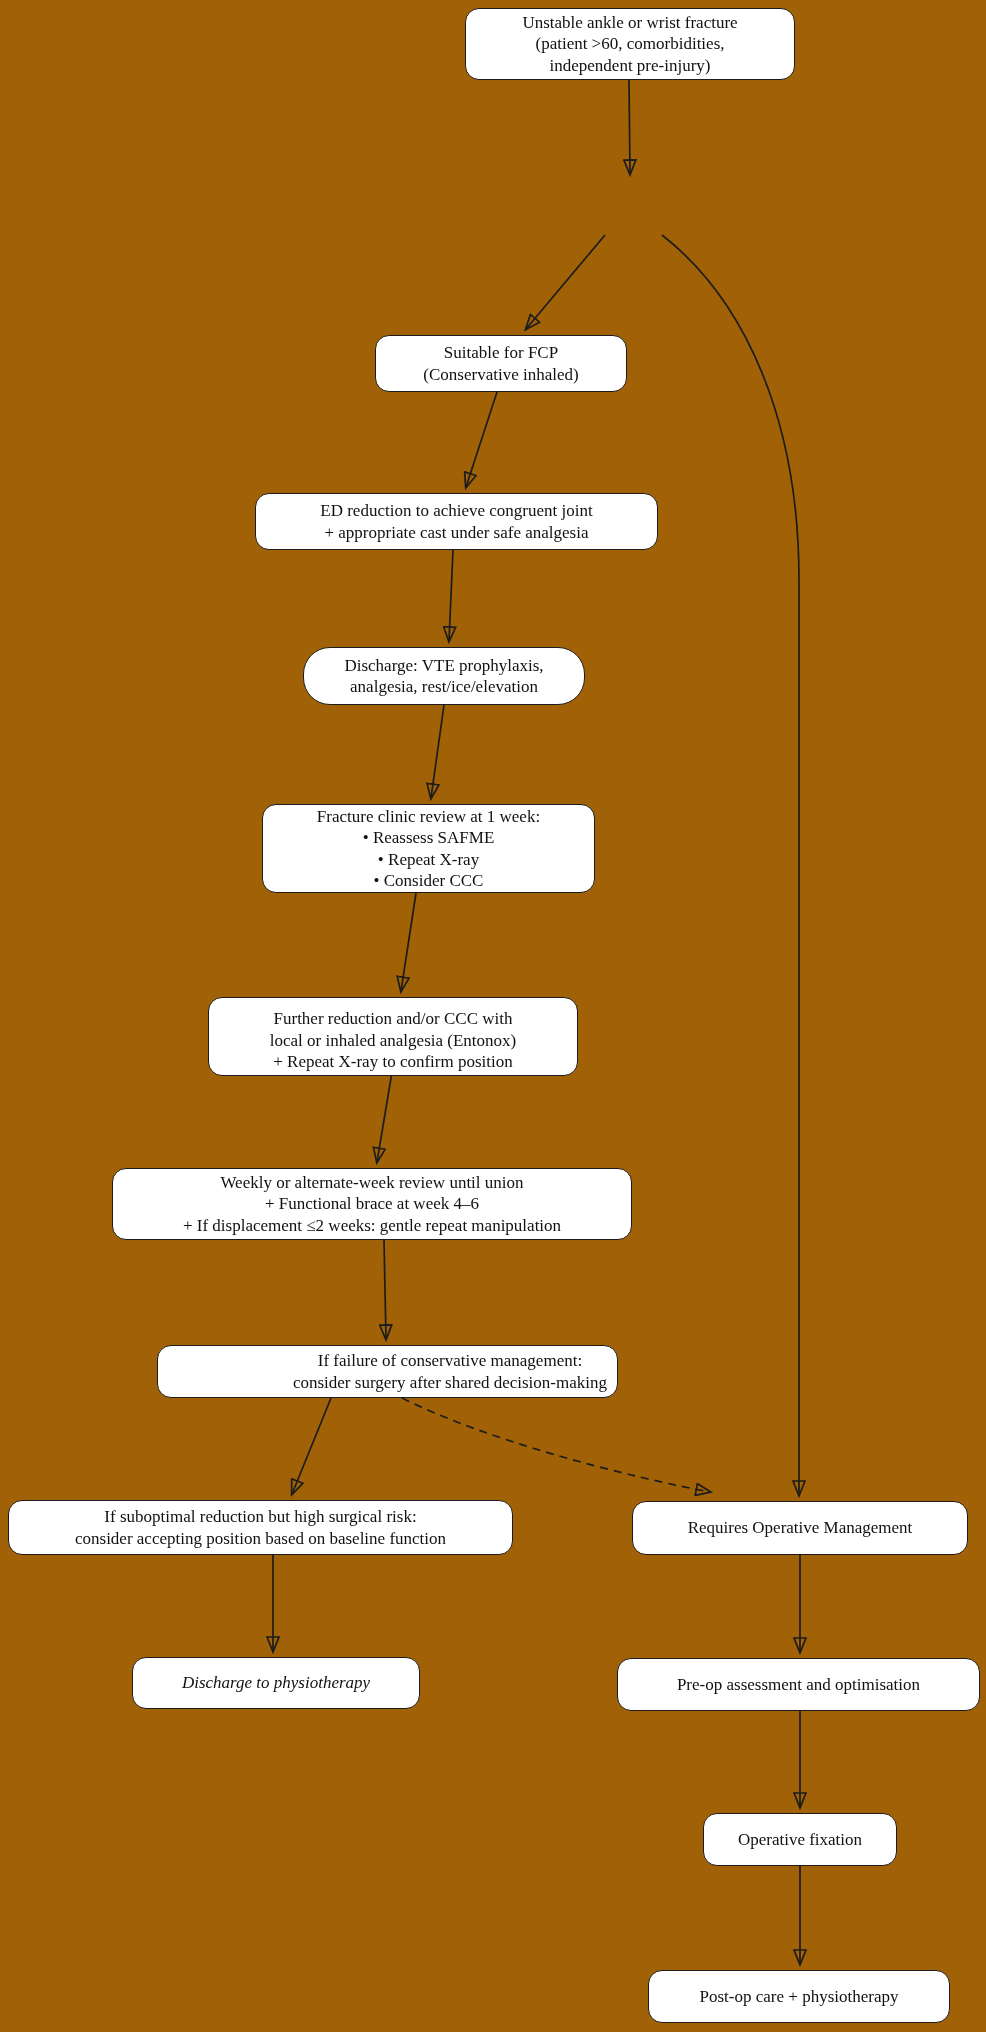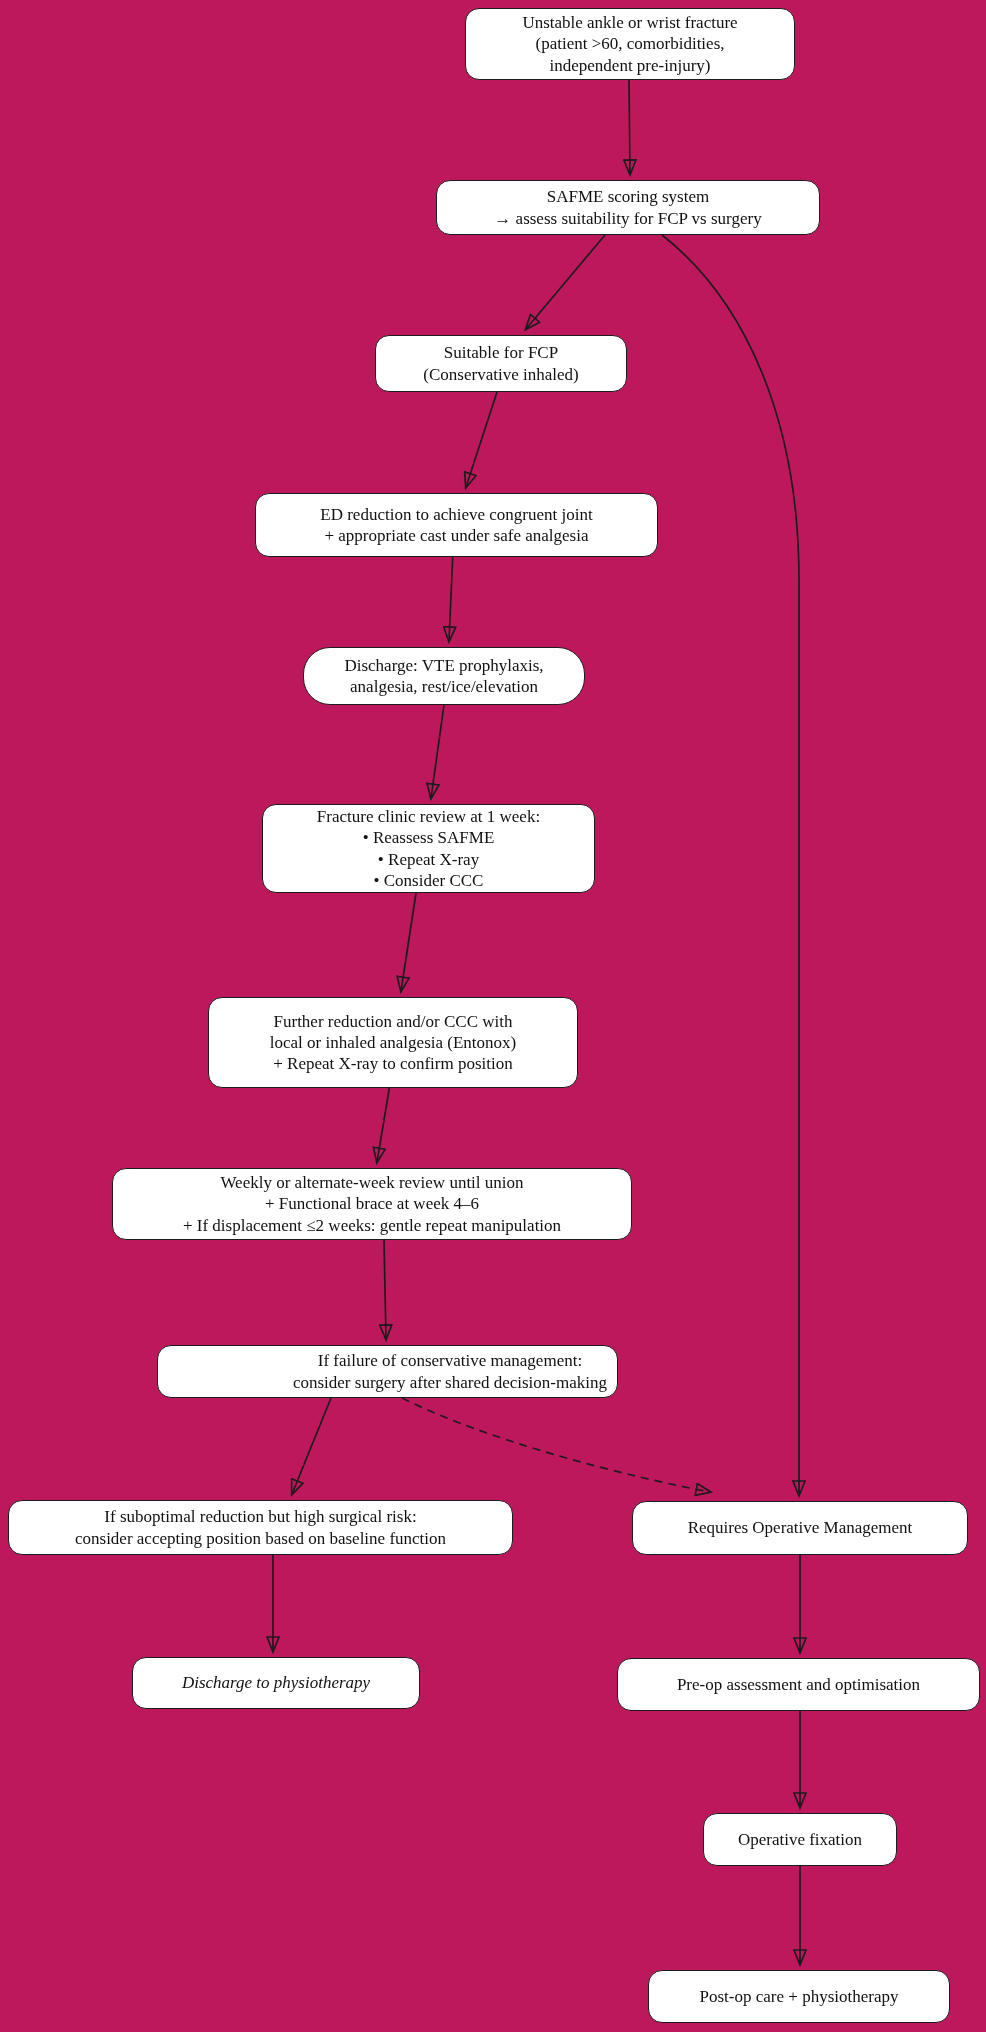--- a/index.html
+++ b/index.html
@@ -4,21 +4,21 @@
 <style>
   html, body {
     margin: 0;
     padding: 0;
     background: #ffffff;
   }
   .canvas {
     position: relative;
     width: 986px;
     height: 2032px;
-    background: #be185d;
+    background: #a16207;
     font-family: "Liberation Serif", "DejaVu Serif", serif;
     color: #111111;
     overflow: hidden;
   }
   .edges-layer {
     position: absolute;
     left: 0;
     top: 0;
     width: 986px;
     height: 2032px;
@@ -77,48 +77,44 @@
     <path d="M800,1711 L800,1807" marker-end="url(#arrow)"></path>
     <path d="M800,1866 L800,1964" marker-end="url(#arrow)"></path>
   </svg>
 
   <div class="node" style="left:465px; top:8px; width:330px; height:72px;">
     <span class="node-label">Unstable ankle or wrist fracture
 (patient &gt;60, comorbidities,
 independent pre-injury)</span>
   </div>
 
-  <div class="node" style="left:436px; top:180px; width:384px; height:55px;">
-    <span class="node-label">SAFME scoring system
-→ assess suitability for FCP vs surgery</span>
-  </div>
 
   <div class="node" style="left:375px; top:335px; width:252px; height:57px;">
     <span class="node-label">Suitable for FCP
 (Conservative inhaled)</span>
   </div>
 
-  <div class="node" style="left:255px; top:493px; width:403px; height:64px;">
+  <div class="node" style="left:255px; top:493px; width:403px; height:57px;">
     <span class="node-label">ED reduction to achieve congruent joint
 + appropriate cast under safe analgesia</span>
   </div>
 
   <div class="node" style="left:303px; top:647px; width:282px; height:58px;border-radius:27px;">
     <span class="node-label">Discharge: VTE prophylaxis,
 analgesia, rest/ice/elevation</span>
   </div>
 
   <div class="node" style="left:262px; top:804px; width:333px; height:89px;">
     <span class="node-label">Fracture clinic review at 1 week:
 • Reassess SAFME
 • Repeat X-ray
 • Consider CCC</span>
   </div>
 
-  <div class="node" style="left:208px; top:997px; width:370px; height:91px;">
+  <div class="node" style="left:208px; top:997px; width:370px; height:79px;align-items:flex-end;">
     <span class="node-label">Further reduction and/or CCC with
 local or inhaled analgesia (Entonox)
 + Repeat X-ray to confirm position</span>
   </div>
 
   <div class="node" style="left:112px; top:1168px; width:520px; height:72px;align-items:center;">
     <span class="node-label">Weekly or alternate-week review until union
 + Functional brace at week 4–6
 + If displacement ≤2 weeks: gentle repeat manipulation</span>
   </div>

